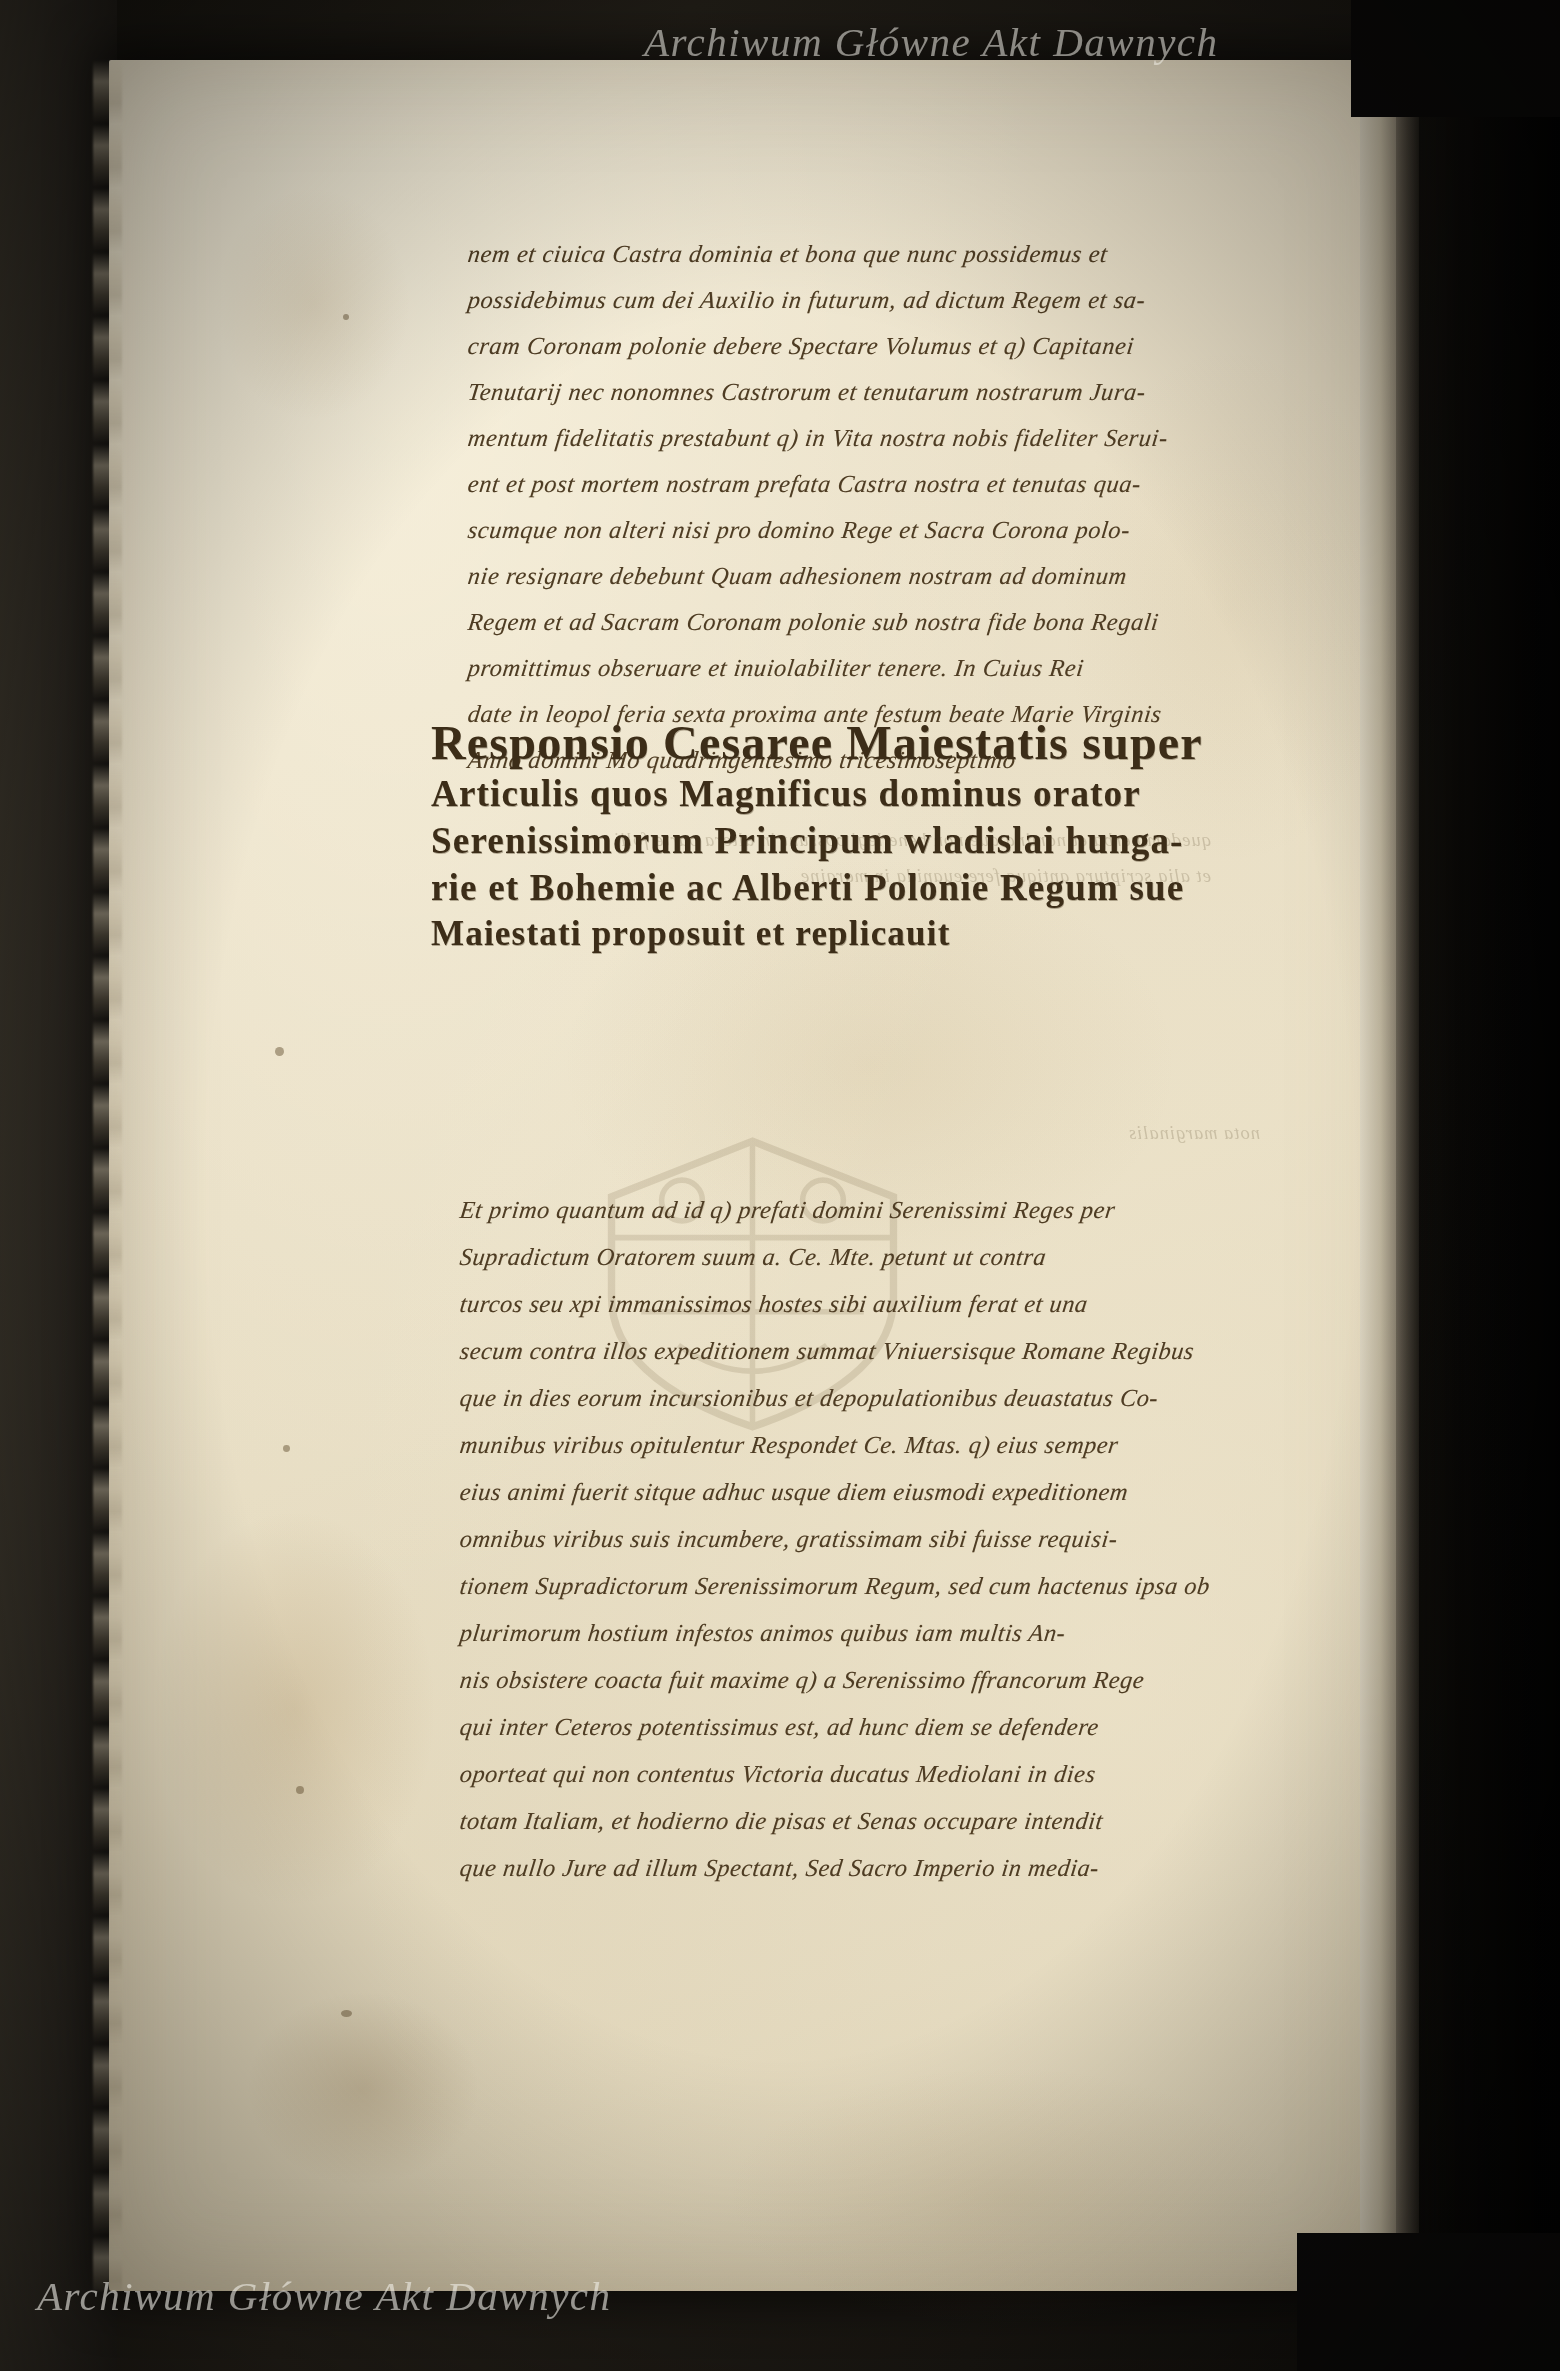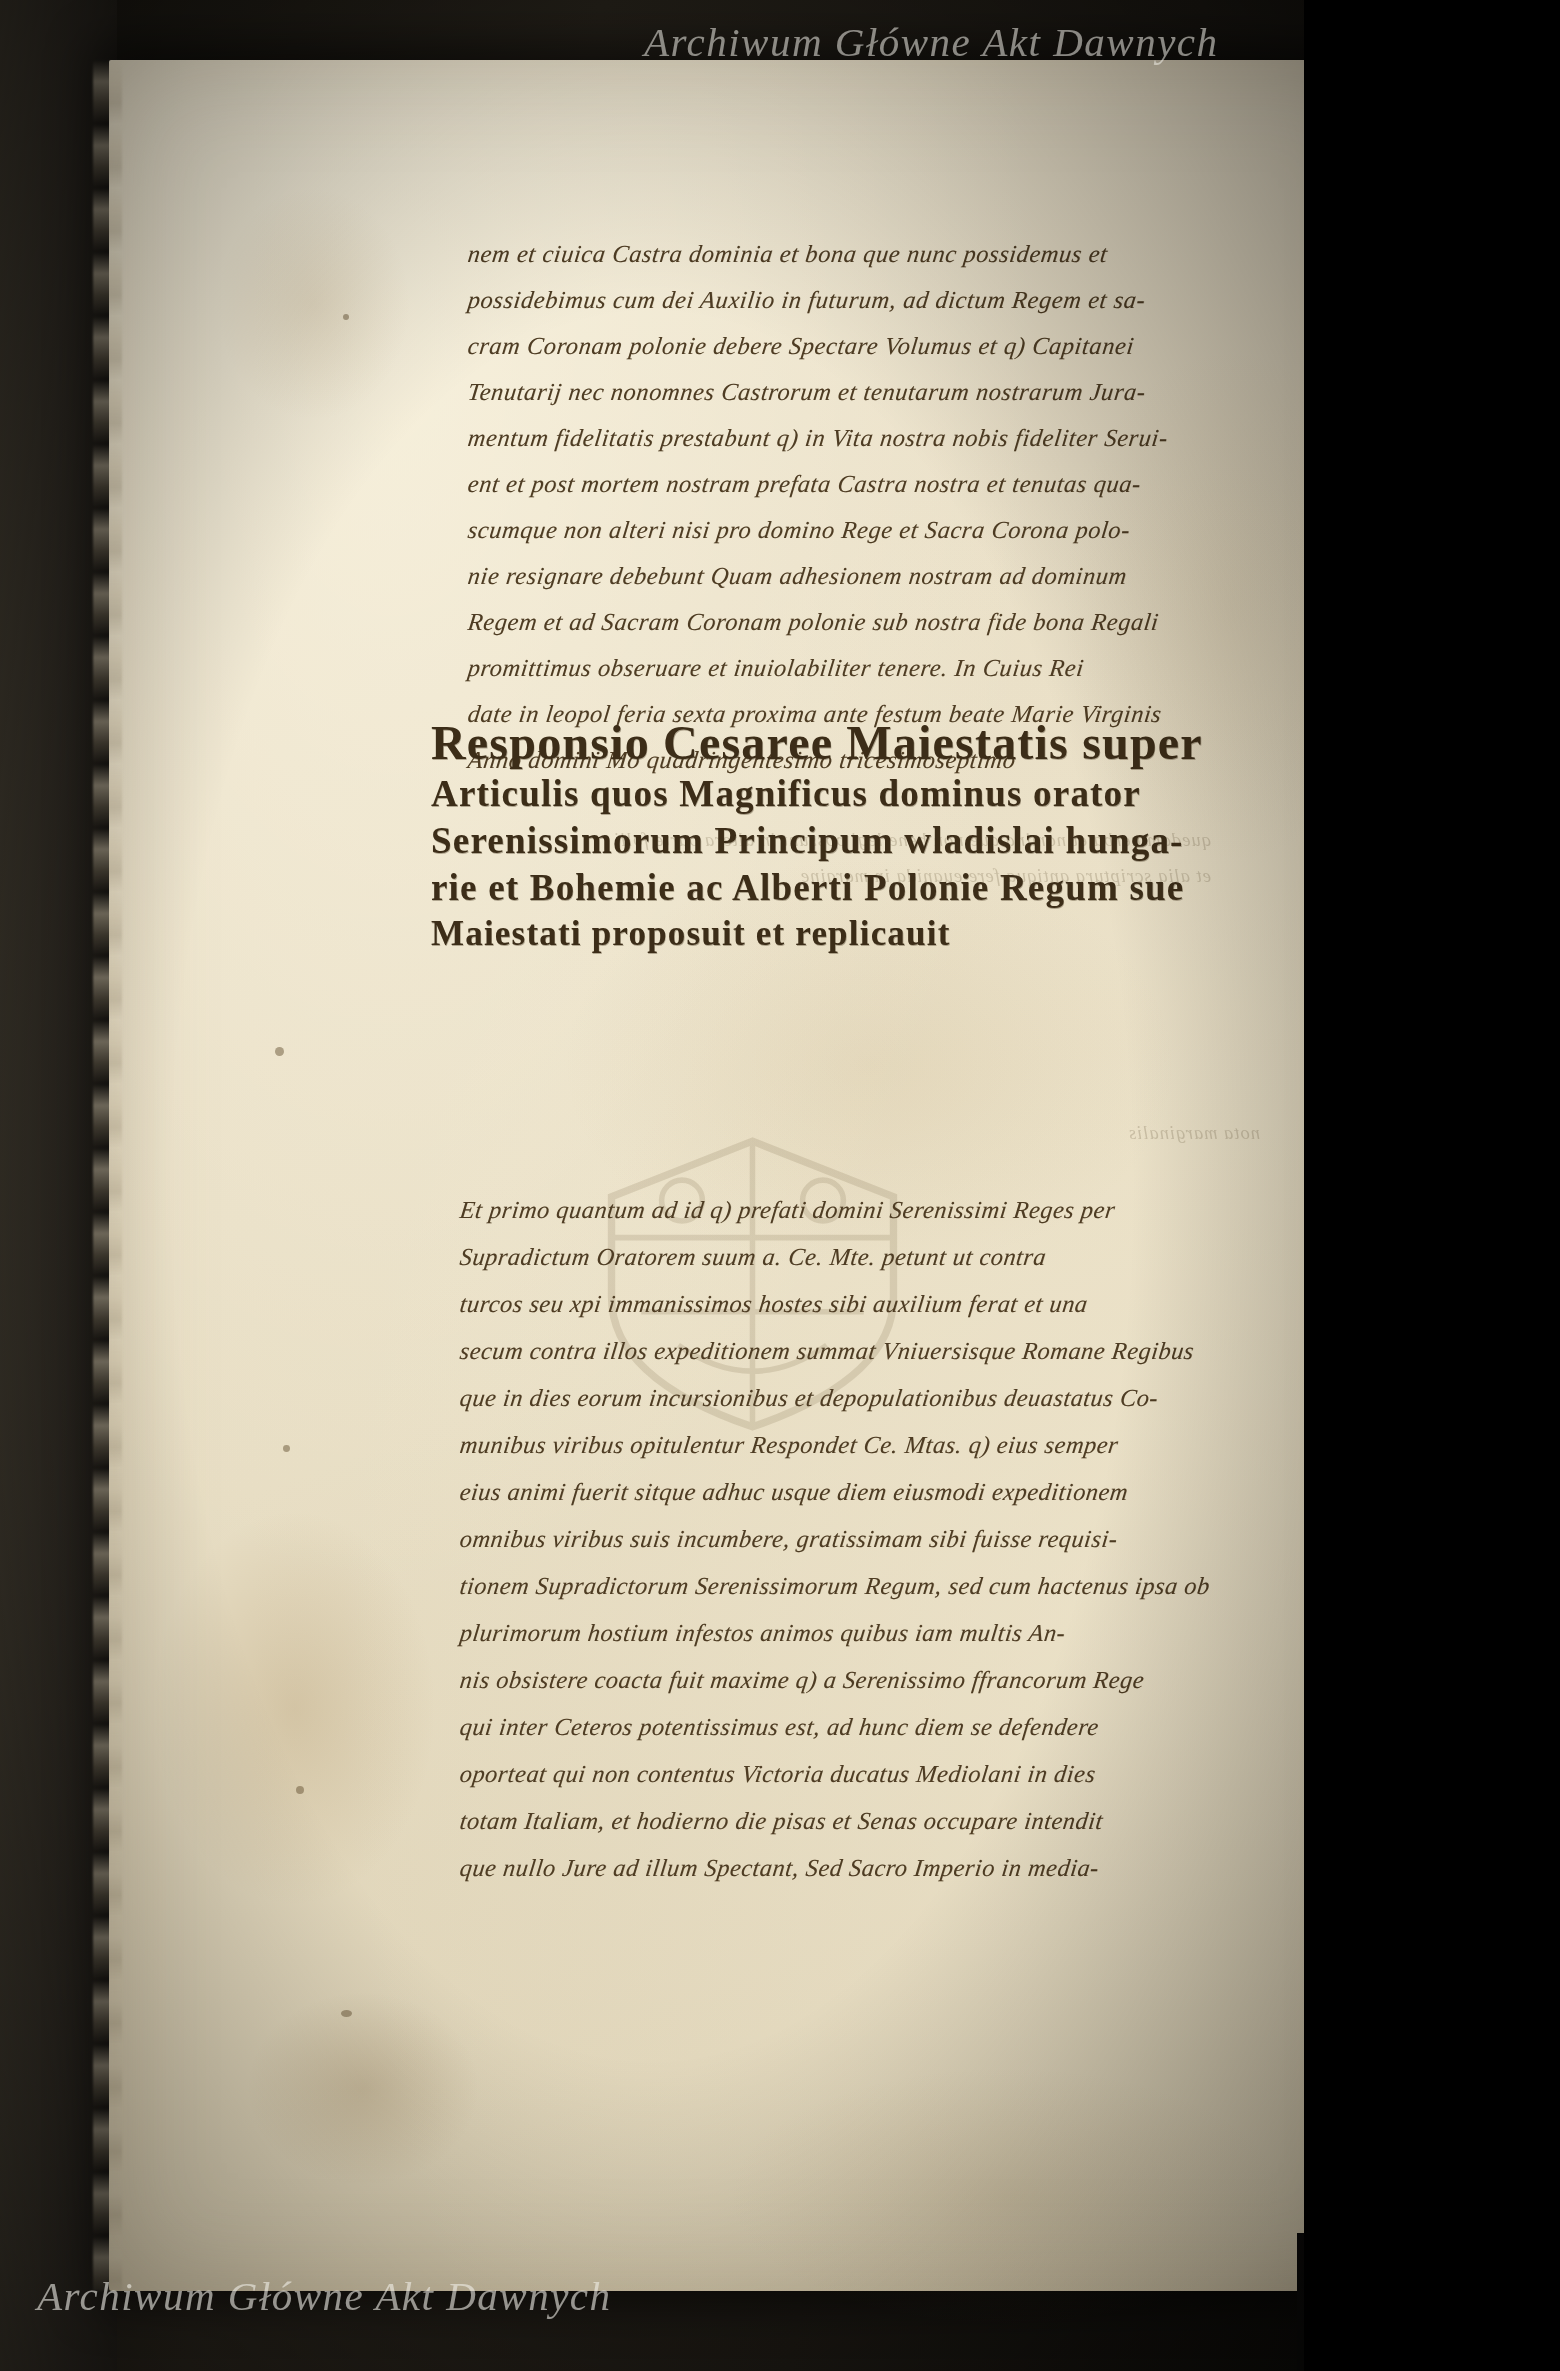--- a/index.html
+++ b/index.html
@@ -9,21 +9,21 @@
   }
   body {
     width: 1560px;
     height: 2372px;
     overflow: hidden;
     font-family: "Liberation Serif", serif;
   }
 
   #scan {
     position: relative;
-    width: 1304px;
+    width: 1560px;
     height: 2372px;
     background: #1b1a16;
     overflow: hidden;
   }
 
   
   .backdrop {
     position: absolute;
     inset: 0;
     background:

